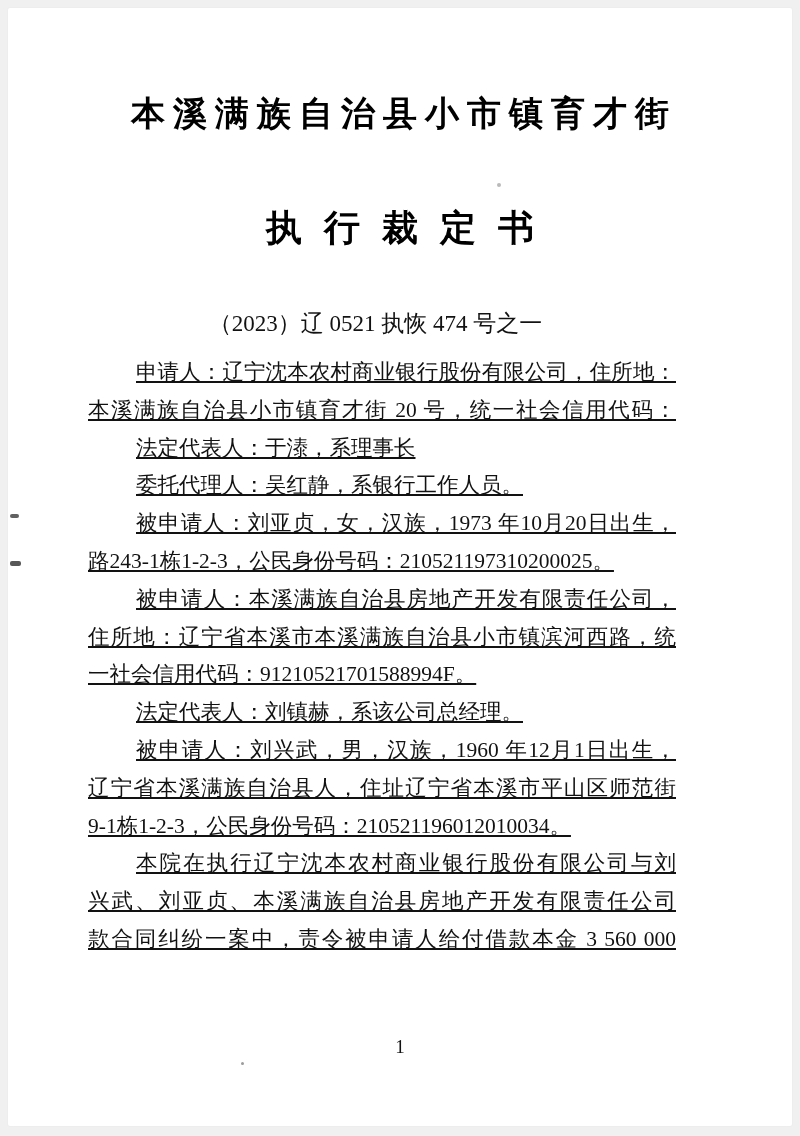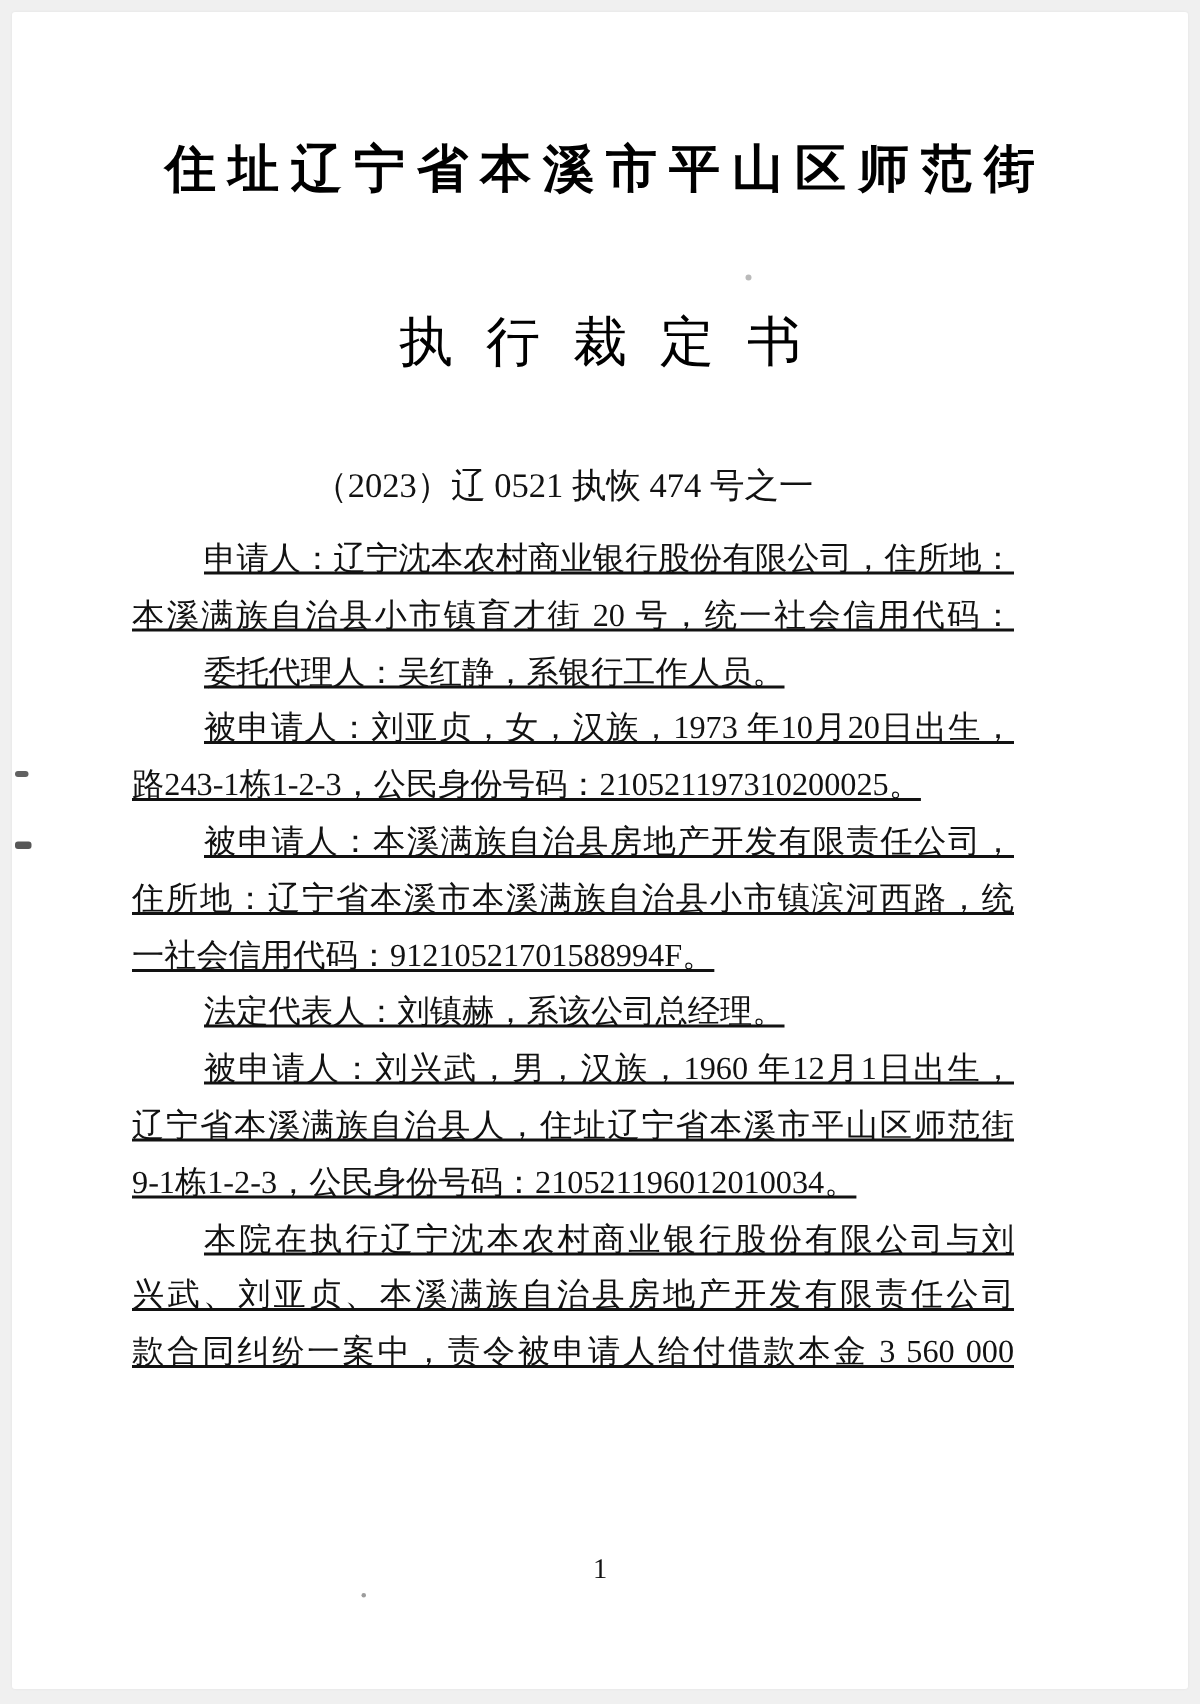--- a/index.html
+++ b/index.html
@@ -41,21 +41,21 @@
     line-height:40px;
     white-space:nowrap;
   }
   .doctitle{
     position:absolute;
     left:0;top:198px;
     width:100%;
     margin:0;
     text-align:center;
     font-size:36px;
-    font-weight:normal;
+    font-weight:bold;
     letter-spacing:22px;
     text-indent:22px;
     color:#000;
     line-height:44px;
     white-space:nowrap;
   }
   .case-no{
     position:absolute;
     left:80px;top:301px;
     width:588px;
@@ -102,26 +102,27 @@
   .speck.s1{left:2px;top:506px;width:9px;height:4px;opacity:.8;}
   .speck.s2{left:2px;top:553px;width:11px;height:5px;opacity:.85;}
   .speck.s3{left:489px;top:175px;width:4px;height:4px;opacity:.35;border-radius:50%;}
   .speck.s4{left:233px;top:1054px;width:3px;height:3px;opacity:.5;border-radius:50%;}
 </style>
 </head>
 <body>
 
 <div class="canvas">
   <div class="paper">
-    <h1 class="court">住址辽宁省本溪市平山区师范街</h1>
+    <h1 class="court">本溪满族自治县小市镇育才街</h1>
     <h2 class="doctitle">执行裁定书</h2>
     <div class="case-no">（2023）辽 0521 执恢 474 号之一</div>
     <div class="doc-body">
         <div class="line indent">申请人：辽宁沈本农村商业银行股份有限公司，住所地：</div>
         <div class="line">本溪满族自治县小市镇育才街 20 号，统一社会信用代码：</div>
+        <div class="line indent no-stretch">法定代表人：于溙，系理事长</div>
         <div class="line indent no-stretch">委托代理人：吴红静，系银行工作人员。</div>
         <div class="line indent">被申请人：刘亚贞，女，汉族，1973 年10月20日出生，</div>
         <div class="line no-stretch">路243-1栋1-2-3，公民身份号码：210521197310200025。</div>
         <div class="line indent">被申请人：本溪满族自治县房地产开发有限责任公司，</div>
         <div class="line">住所地：辽宁省本溪市本溪满族自治县小市镇滨河西路，统</div>
         <div class="line no-stretch">一社会信用代码：91210521701588994F。</div>
         <div class="line indent no-stretch">法定代表人：刘镇赫，系该公司总经理。</div>
         <div class="line indent">被申请人：刘兴武，男，汉族，1960 年12月1日出生，</div>
         <div class="line">辽宁省本溪满族自治县人，住址辽宁省本溪市平山区师范街</div>
         <div class="line no-stretch">9-1栋1-2-3，公民身份号码：210521196012010034。</div>

